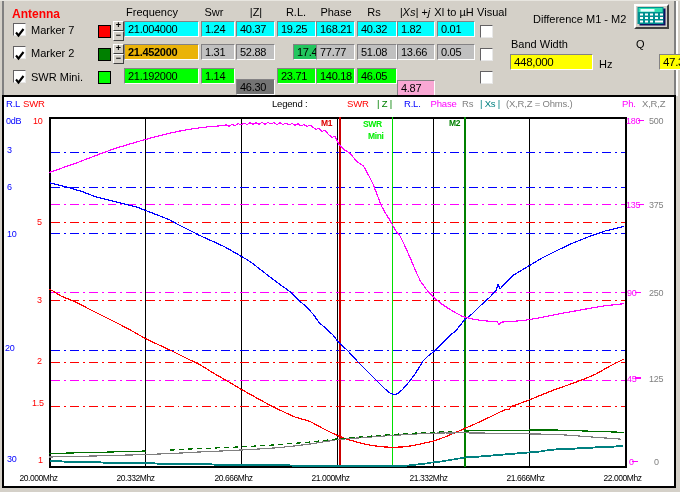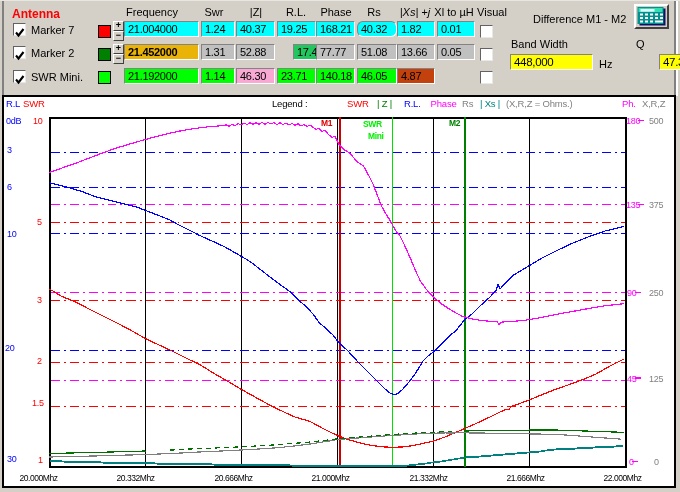--- a/index.html
+++ b/index.html
@@ -46,40 +46,40 @@
 <div class="spin" style="left:113px;top:21px;">+</div>
 <div class="spin" style="left:113px;top:31px;">−</div>
 <div class="spin" style="left:113px;top:44px;">+</div>
 <div class="spin" style="left:113px;top:54px;">−</div>
 
 <div class="box" style="left:124px;top:21px;width:70px;background:#00ffff;">21.004000</div>
 <div class="box" style="left:201px;top:21px;width:29px;background:#00ffff;">1.24</div>
 <div class="box" style="left:236px;top:21px;width:34px;background:#00ffff;">40.37</div>
 <div class="box" style="left:277px;top:21px;width:34px;background:#00ffff;">19.25</div>
 <div class="box" style="left:316px;top:21px;width:34px;background:#00ffff;">168.21</div>
-<div class="box" style="left:357px;top:21px;width:35px;background:#00ffff;border-radius:6px;">40.32</div>
+<div class="box" style="left:357px;top:21px;width:35px;background:#00ffff;">40.32</div>
 <div class="box" style="left:397px;top:21px;width:33px;background:#00ffff;">1.82</div>
 <div class="box" style="left:437px;top:21px;width:33px;background:#00ffff;">0.01</div>
 
 <div class="box" style="left:124px;top:44px;width:70px;background:#eab308;font-weight:bold;">21.452000</div>
 <div class="box" style="left:201px;top:44px;width:29px;background:#c0c0c0;">1.31</div>
 <div class="box" style="left:236px;top:44px;width:34px;background:#c0c0c0;">52.88</div>
 <div class="box" style="left:293px;top:44px;width:34px;background:#22c55e;">17.44</div>
 <div class="box" style="left:316px;top:44px;width:34px;background:#c0c0c0;">77.77</div>
 <div class="box" style="left:357px;top:44px;width:35px;background:#c0c0c0;">51.08</div>
 <div class="box" style="left:397px;top:44px;width:33px;background:#c0c0c0;">13.66</div>
 <div class="box" style="left:437px;top:44px;width:33px;background:#c0c0c0;">0.05</div>
 
 <div class="box" style="left:124px;top:68px;width:70px;background:#00ff00;">21.192000</div>
 <div class="box" style="left:201px;top:68px;width:29px;background:#00ff00;">1.14</div>
-<div class="box" style="left:236px;top:68px;width:34px;background:#f9a8d4;">46.30</div>
+<div class="box" style="left:236px;top:79px;width:34px;background:#737373;">46.30</div>
 <div class="box" style="left:277px;top:68px;width:34px;background:#00ff00;">23.71</div>
 <div class="box" style="left:316px;top:68px;width:34px;background:#00ff00;">140.18</div>
 <div class="box" style="left:357px;top:68px;width:35px;background:#00ff00;">46.05</div>
-<div class="box" style="left:397px;top:68px;width:33px;background:#c2410c;">4.87</div>
+<div class="box" style="left:397px;top:80px;width:33px;background:#f9a8d4;">4.87</div>
 
 <div class="cb" style="left:480px;top:25px;"></div>
 <div class="cb" style="left:480px;top:48px;"></div>
 <div class="cb" style="left:480px;top:71px;"></div>
 
 <div class="t" style="left:533px;top:13px;">Difference M1 - M2</div>
 <div class="t" style="left:511px;top:38px;">Band Width</div>
 <div class="t" style="left:636px;top:38px;">Q</div>
 <div class="box" style="left:510px;top:54px;width:78px;background:#ffff00;font-size:11.5px;">448,000</div>
 <div class="t" style="left:599px;top:58px;">Hz</div>

